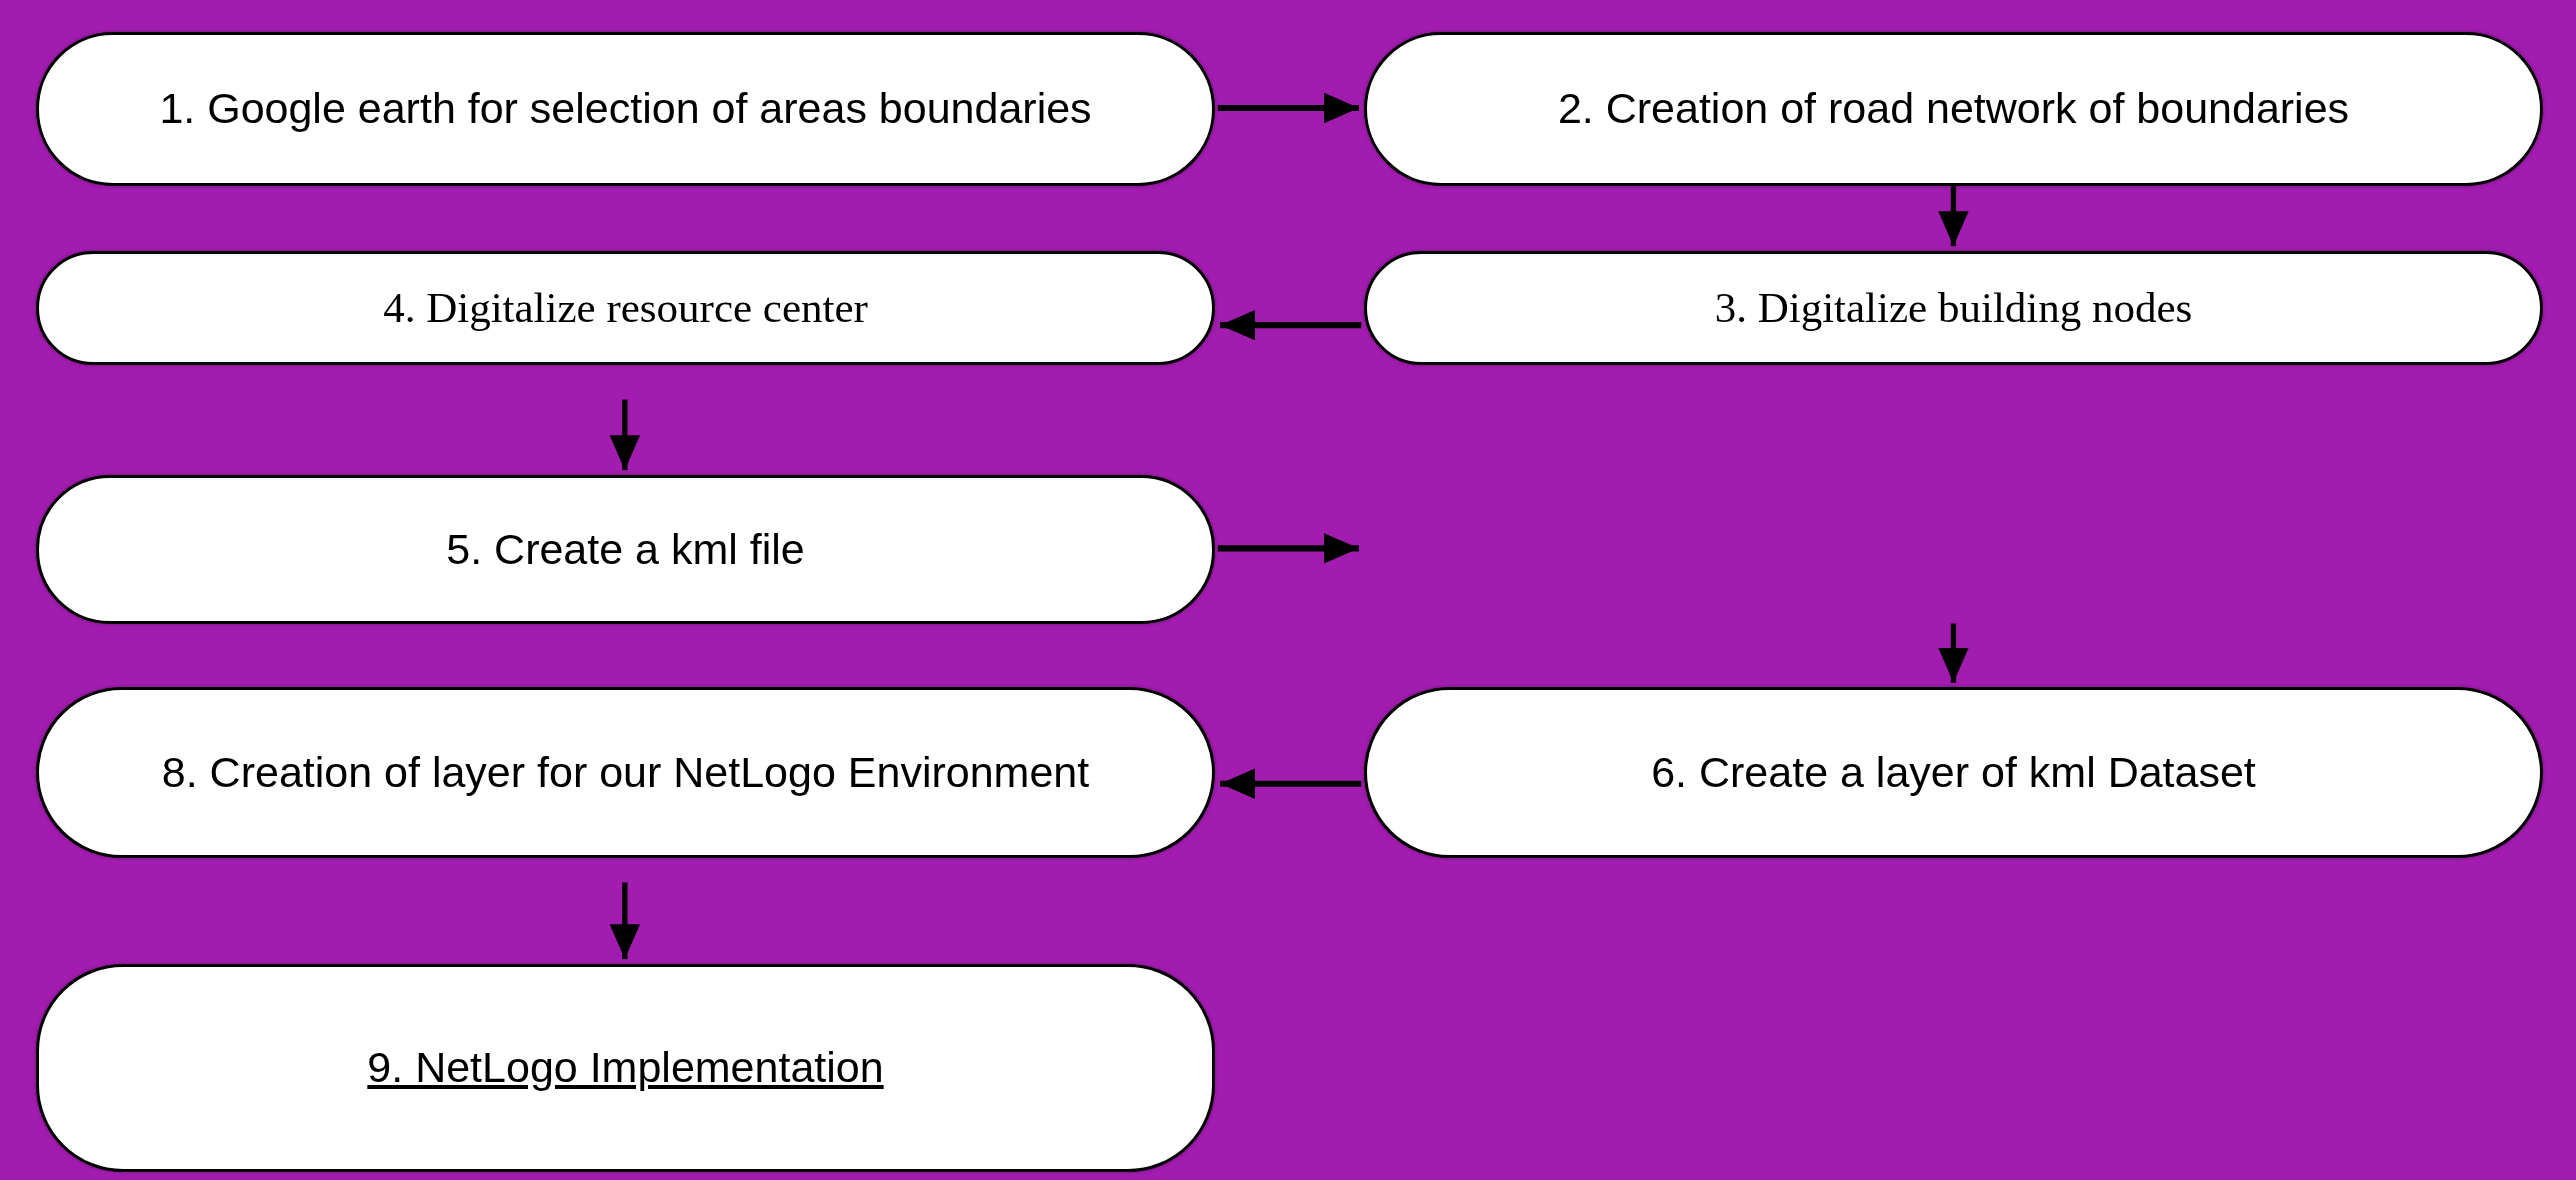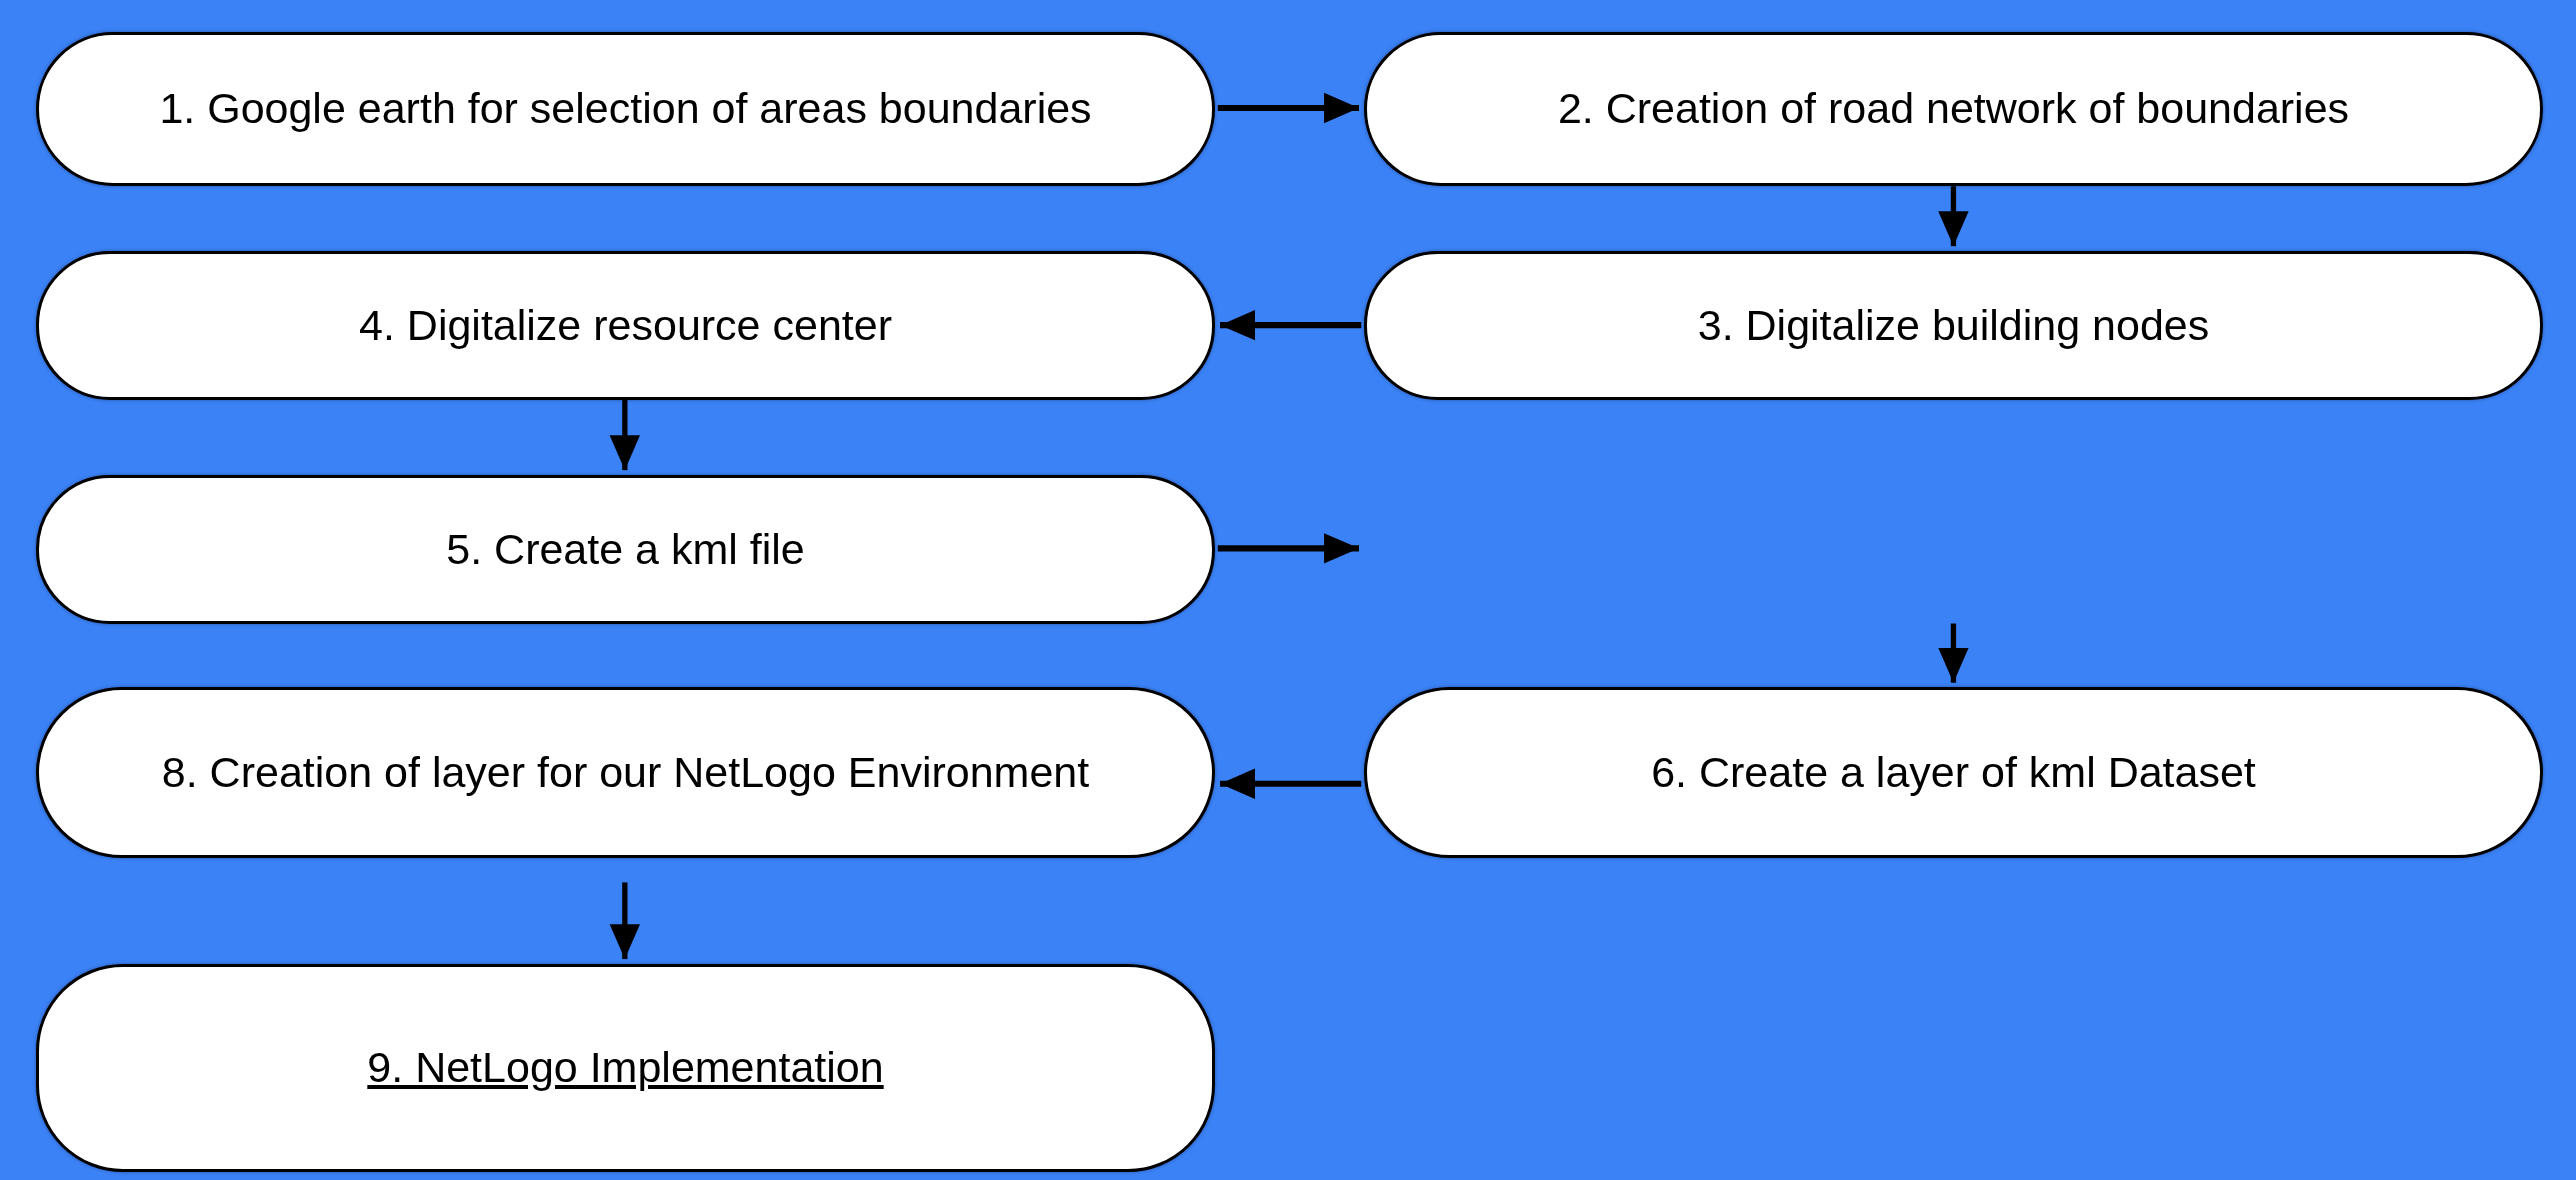--- a/index.html
+++ b/index.html
@@ -4,21 +4,21 @@
 <style>
   html, body {
     margin: 0;
     padding: 0;
     background: #ffffff;
   }
   .canvas {
     position: relative;
     width: 2576px;
     height: 1181px;
-    background: #3b82f6;
+    background: #a21caf;
     overflow: hidden;
     font-family: "Liberation Sans", sans-serif;
   }
   .edges {
     position: absolute;
     left: 0;
     top: 0;
     width: 2576px;
     height: 1181px;
     pointer-events: none;
@@ -40,21 +40,21 @@
     line-height: 1.15;
     padding: 0 46px;
     white-space: nowrap;
   }
   
   .col-l { left: 36px;   width: 1179px; }
   
   .col-r { left: 1364px; width: 1179px; }
   
   .row-1 { top: 32px;   height: 154px; border-radius: 77px; }
-  .row-2 { top: 251px;  height: 149px; border-radius: 74px;  }
+  .row-2 { top: 251px;  height: 114px; border-radius: 74px; font-family: Liberation Serif, serif;  }
   .row-3 { top: 475px;  height: 149px; border-radius: 74px; justify-content: center;  }
   .row-4 { top: 687px;  height: 171px; border-radius: 97px; }
   .row-5 { top: 964px; height: 208px; border-radius: 87px; text-decoration: underline; }
 </style>
 </head>
 <body>
 
 <div class="canvas">
 
   <svg class="edges" viewBox="0 0 3393 1555" xmlns="http://www.w3.org/2000/svg">

